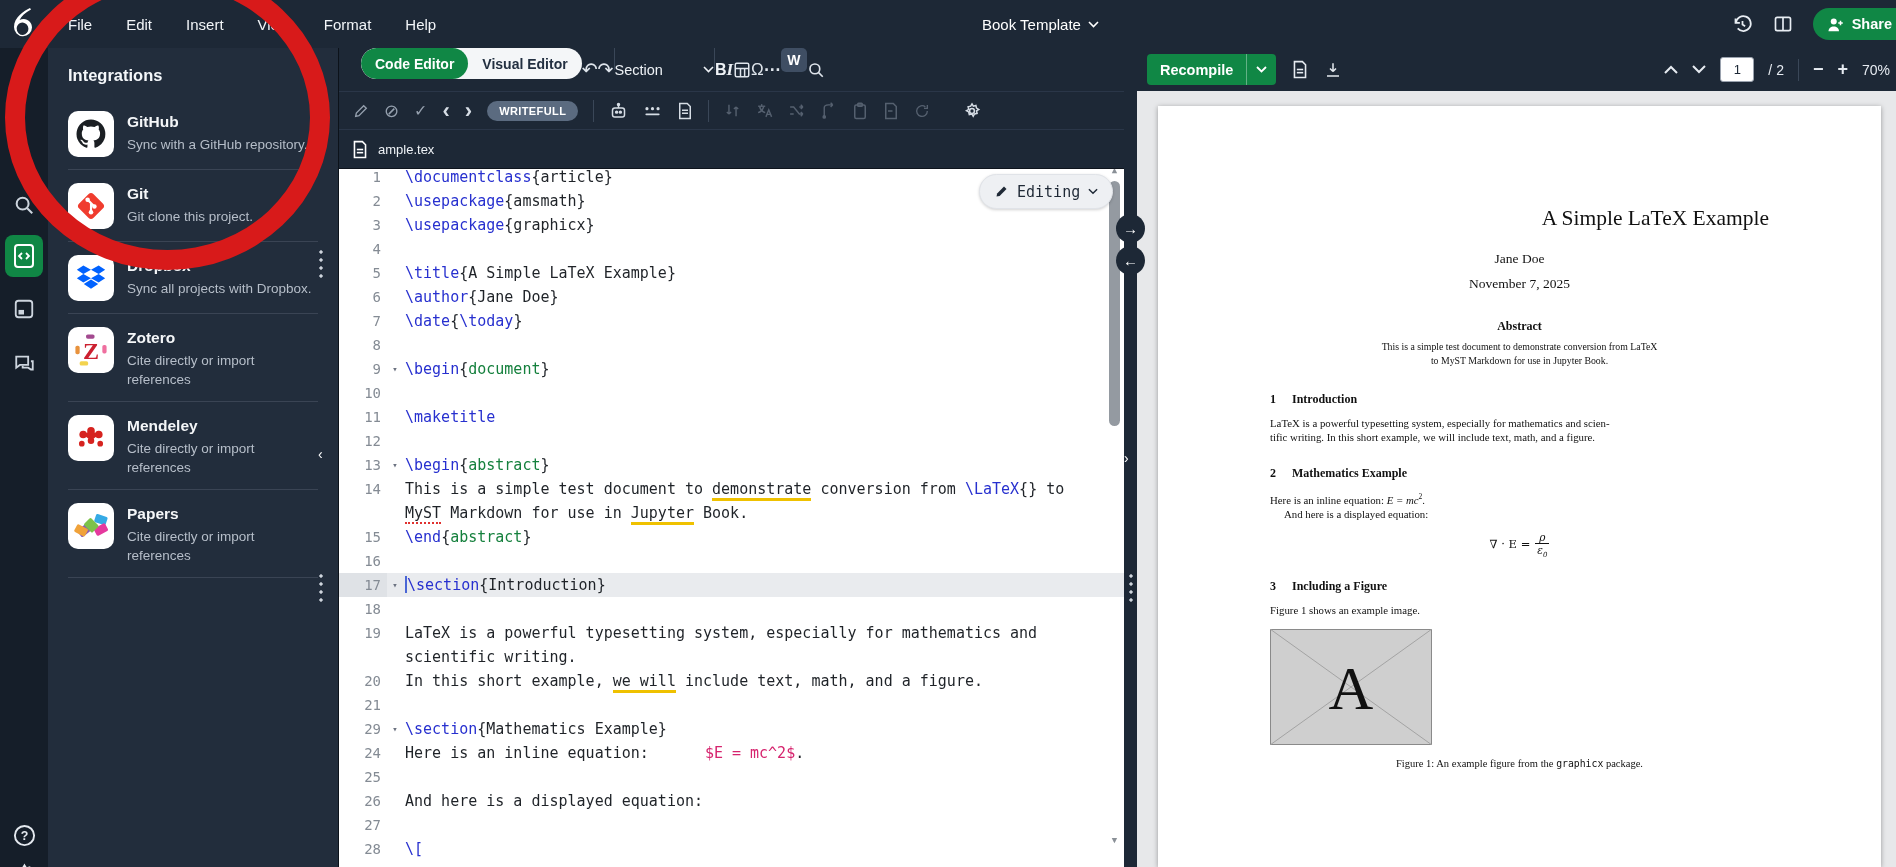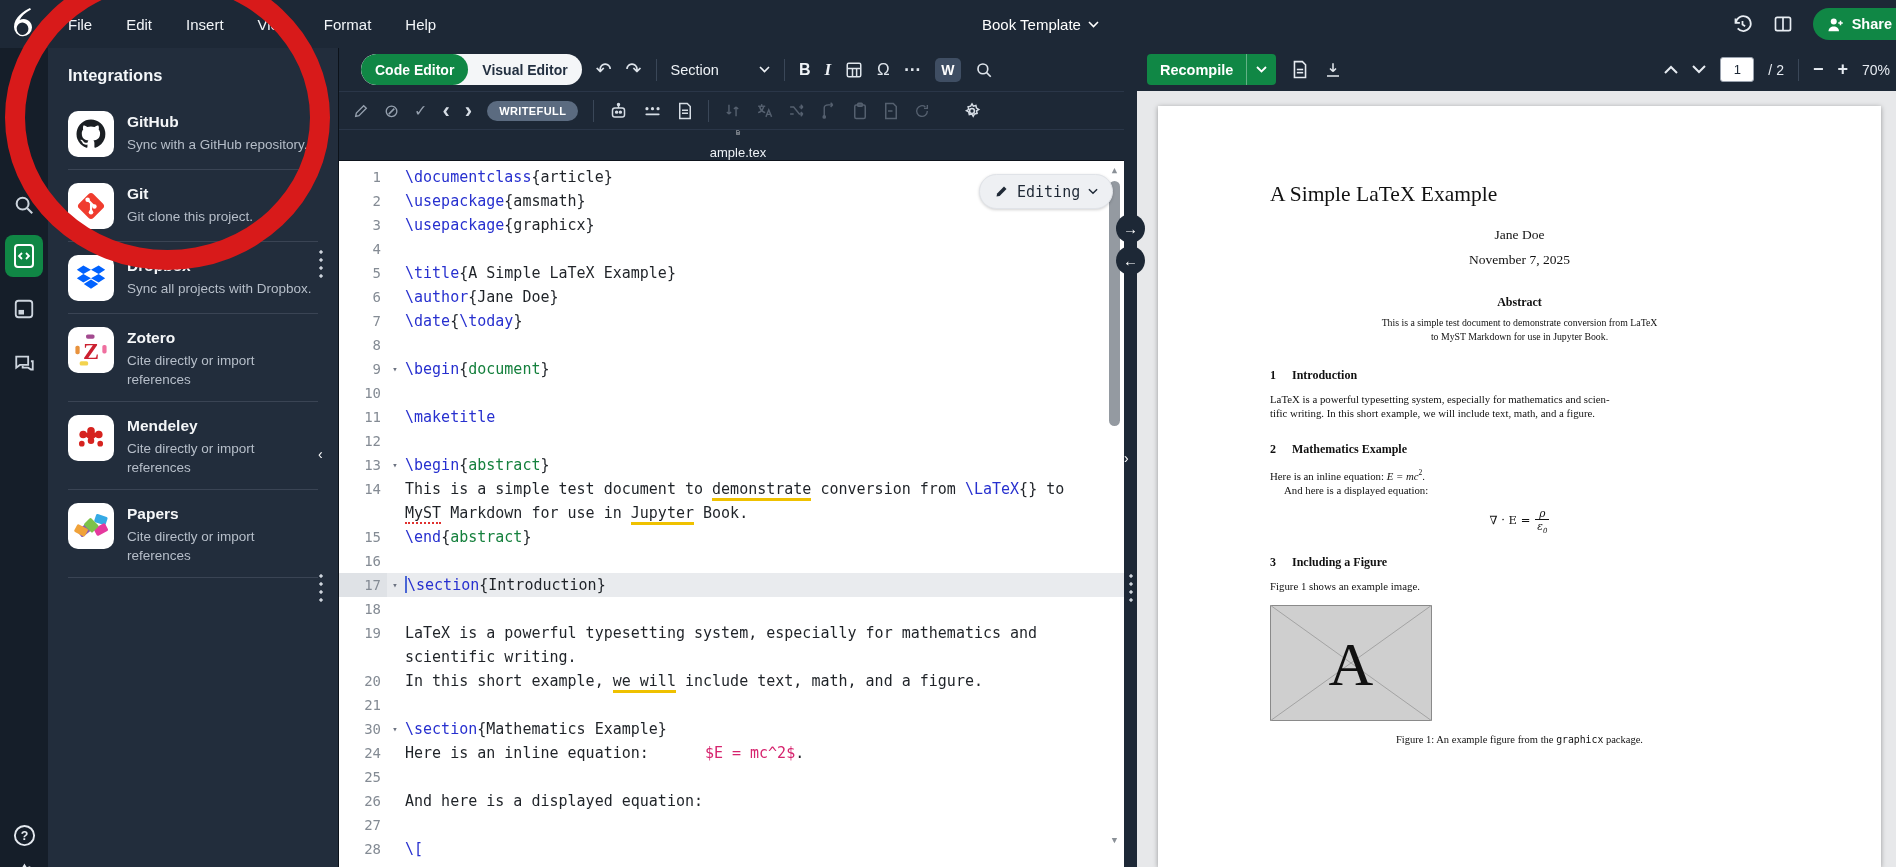--- a/index.html
+++ b/index.html
@@ -26,38 +26,38 @@
   #panel { position:absolute; left:48px; top:48px; width:291px; height:819px; background:#222d3c; z-index:4; padding:0 20px; border-right:1px solid #0c121a; }
   #panel-header { height:46px; display:flex; align-items:center; justify-content:space-between; margin-top:4px; }
   #panel-title { color:#f4f7fa; font-size:16.5px; font-weight:bold;text-align:right; }
   #panel-close { color:#d4dae2; font-size:17px; cursor:pointer; line-height:1; }
   .int-item { display:flex; gap:13px; padding:13px 0 12px 0; border-bottom:1px solid #3a4454; cursor:pointer; }
   .int-tile { flex:none; width:46px; height:46px; border-radius:10px; background:#fff; display:flex; align-items:center; justify-content:center; }
   .int-title { color:#f4f6f8; font-size:15.5px; margin:2px 0 4px 0;font-weight:bold; }
   .int-desc { color:#b6bec9; font-size:13.5px; line-height:19px; width:186px; }
 
   
-  #etoolbar { position:absolute; left:339px; top:48px; width:785px; height:43px; background:#1d2836; display:flex; align-items:center; gap:14px; padding-left:22px; z-index:3; }
+  #etoolbar { position:absolute; left:339px; top:48px; width:785px; height:43px; background:#1d2836; display:flex; padding-left:22px; z-index:3; }
   #seg { display:flex; height:31px; border-radius:16px; overflow:hidden; background:#f4f6f8; }
   #seg-code { background:#108745; color:#fff; font-weight:bold; font-size:14px; display:flex; align-items:center; padding:0 14px; border-radius:16px; }
   #seg-visual { color:#233041; font-size:14px; font-weight:bold; display:flex; align-items:center; padding:0 14px; }
   .tico { color:#dfe5ec; font-size:17px; cursor:pointer; display:flex; align-items:center; }
   .tsep { width:1px; height:22px; background:#3a4758; }
   #section-dd { display:flex; align-items:center; gap:40px; color:#eef2f6; font-size:14.5px; cursor:pointer; }
   .fmt-b { color:#eef2f6; font-weight:bold; font-size:16px; }
   .fmt-i { color:#eef2f6; font-style:italic; font-family:"Liberation Serif",serif; font-size:17px; font-weight:bold; }
   #wf-badge { background:#3f4e63; border-radius:5px; color:#fff; font-weight:bold; width:26px; height:24px; display:flex; align-items:center; justify-content:center; font-size:14px; }
 
   #wtoolbar { position:absolute; left:339px; top:91px; width:785px; height:38px; background:#1d2836; border-top:1px solid #2a3648; display:flex; align-items:center; gap:15px; padding-left:14px; z-index:3; }
   .wico { color:#95a0ae; font-size:16px; display:flex; align-items:center; }
   .wico.bright { color:#d6dde5; }
   .wico.faded { color:#55606f; }
   #writefull-pill { background:#5b6b80; color:#fff; font-size:11px; font-weight:bold; letter-spacing:.4px; border-radius:11px; padding:4px 12px; }
 
-  #tabbar { position:absolute; left:339px; top:129px; width:785px; height:32px; background:#1d2836; border-top:1px solid #2a3648; border-bottom:1px solid #0e141d; display:flex; align-items:center; gap:10px; padding-left:13px; z-index:3; color:#eef2f6; font-size:13px;flex-direction:column; }
+  #tabbar { position:absolute; left:339px; top:129px; width:785px; height:40px; background:#1d2836; border-top:1px solid #2a3648; border-bottom:1px solid #0e141d; display:flex; align-items:center; gap:10px; padding-left:13px; z-index:3; color:#eef2f6; font-size:13px; }
 
   
   #code-area { position:absolute; left:339px; top:161px; width:785px; height:706px; background:#fff; z-index:2; font-family:"DejaVu Sans Mono", monospace; font-size:15px; padding-top:4px; }
   .crow { display:flex; height:24px; line-height:24px; }
   .crow .gut { flex:none; width:48px; text-align:right; padding-right:6px; color:#848b94; font-size:14px; }
   .crow .fold { flex:none; width:16px; color:#6b7280; font-size:9px; text-align:center; }
   .crow .cline { flex:1; white-space:pre; padding-left:2px; color:#1f2328; }
   .crow.active { background:#e9ebee; }
   .crow.active .gut { background:#dfe2e6;text-align:right; }
   .caret { display:inline-block; width:0; border-left:2px solid #4a66d5; height:17px; vertical-align:-3px; }
@@ -84,21 +84,21 @@
   #recompile .split { width:1px; height:31px; background:rgba(255,255,255,.35); }
   #recompile .dd { padding:0 9px; display:flex; }
   #ptoolbar .grp-l { display:flex; align-items:center; gap:16px; }
   #ptoolbar .grp-r { margin-left:auto; display:flex; align-items:center; gap:14px; }
   #page-box { width:34px; height:25px; background:#fff; border:1px solid #9aa2ae; border-radius:3px; color:#1d2836; font-size:13px; display:flex; align-items:center; justify-content:center; }
   .ptxt { color:#e6ebf1; font-size:14px; }
   .pm { color:#e6ebf1; font-size:18px; font-weight:bold; }
 
   #preview { position:absolute; left:1137px; top:91px; width:759px; height:776px; background:#e7e8ea; z-index:2; }
   #pdf-page { position:absolute; left:21px; top:15px; width:723px; height:761px; background:#fff; box-shadow:0 1px 5px rgba(0,0,0,.35); font-family:"Liberation Serif", serif; color:#111; padding:0 112px; }
-  #pdf-title { margin-top:76px; text-align:left; font-size:21.5px; }
+  #pdf-title { margin-top:100px; text-align:right; font-size:21.5px; }
   #pdf-author { margin-top:20px; text-align:center; font-size:13.5px; }
   #pdf-date { margin-top:9px; text-align:center; font-size:13.5px; }
   #pdf-abs-h { margin-top:27px; text-align:center; font-size:12px; font-weight:bold; }
   .abs-line { text-align:center; font-size:9.8px; line-height:13.5px; }
   #pdf-abs-1 { margin-top:6px; }
   .pdf-h { margin-top:25px; font-size:12px; font-weight:bold; }
   .pdf-h .no { margin-right:16px; }
   .pdf-body { margin-top:9px; font-size:10.8px; line-height:14px; }
   .pdf-line { font-size:10.8px; line-height:14px; }
   .indent { text-indent:14px; }
@@ -546,21 +546,21 @@
           <span class="gut">20</span>
           <span class="fold"></span>
           <span class="cline"><span class="tk-p">In this short example, </span><span class="tk-p u-y">we will</span><span class="tk-p"> include text, math, and a figure.</span></span>
         </div>
         <div class="crow">
           <span class="gut">21</span>
           <span class="fold"></span>
           <span class="cline"></span>
         </div>
         <div class="crow">
-          <span class="gut">30</span>
+          <span class="gut">29</span>
           <span class="fold">▾</span>
           <span class="cline"><span class="tk-c">\section</span><span class="tk-p">{Mathematics Example}</span></span>
         </div>
         <div class="crow">
           <span class="gut">24</span>
           <span class="fold"></span>
           <span class="cline"><span class="tk-p">Here is an inline equation: </span><span class="tk-m">$E = mc^2$</span><span class="tk-p">.</span></span>
         </div>
         <div class="crow">
           <span class="gut">25</span>

